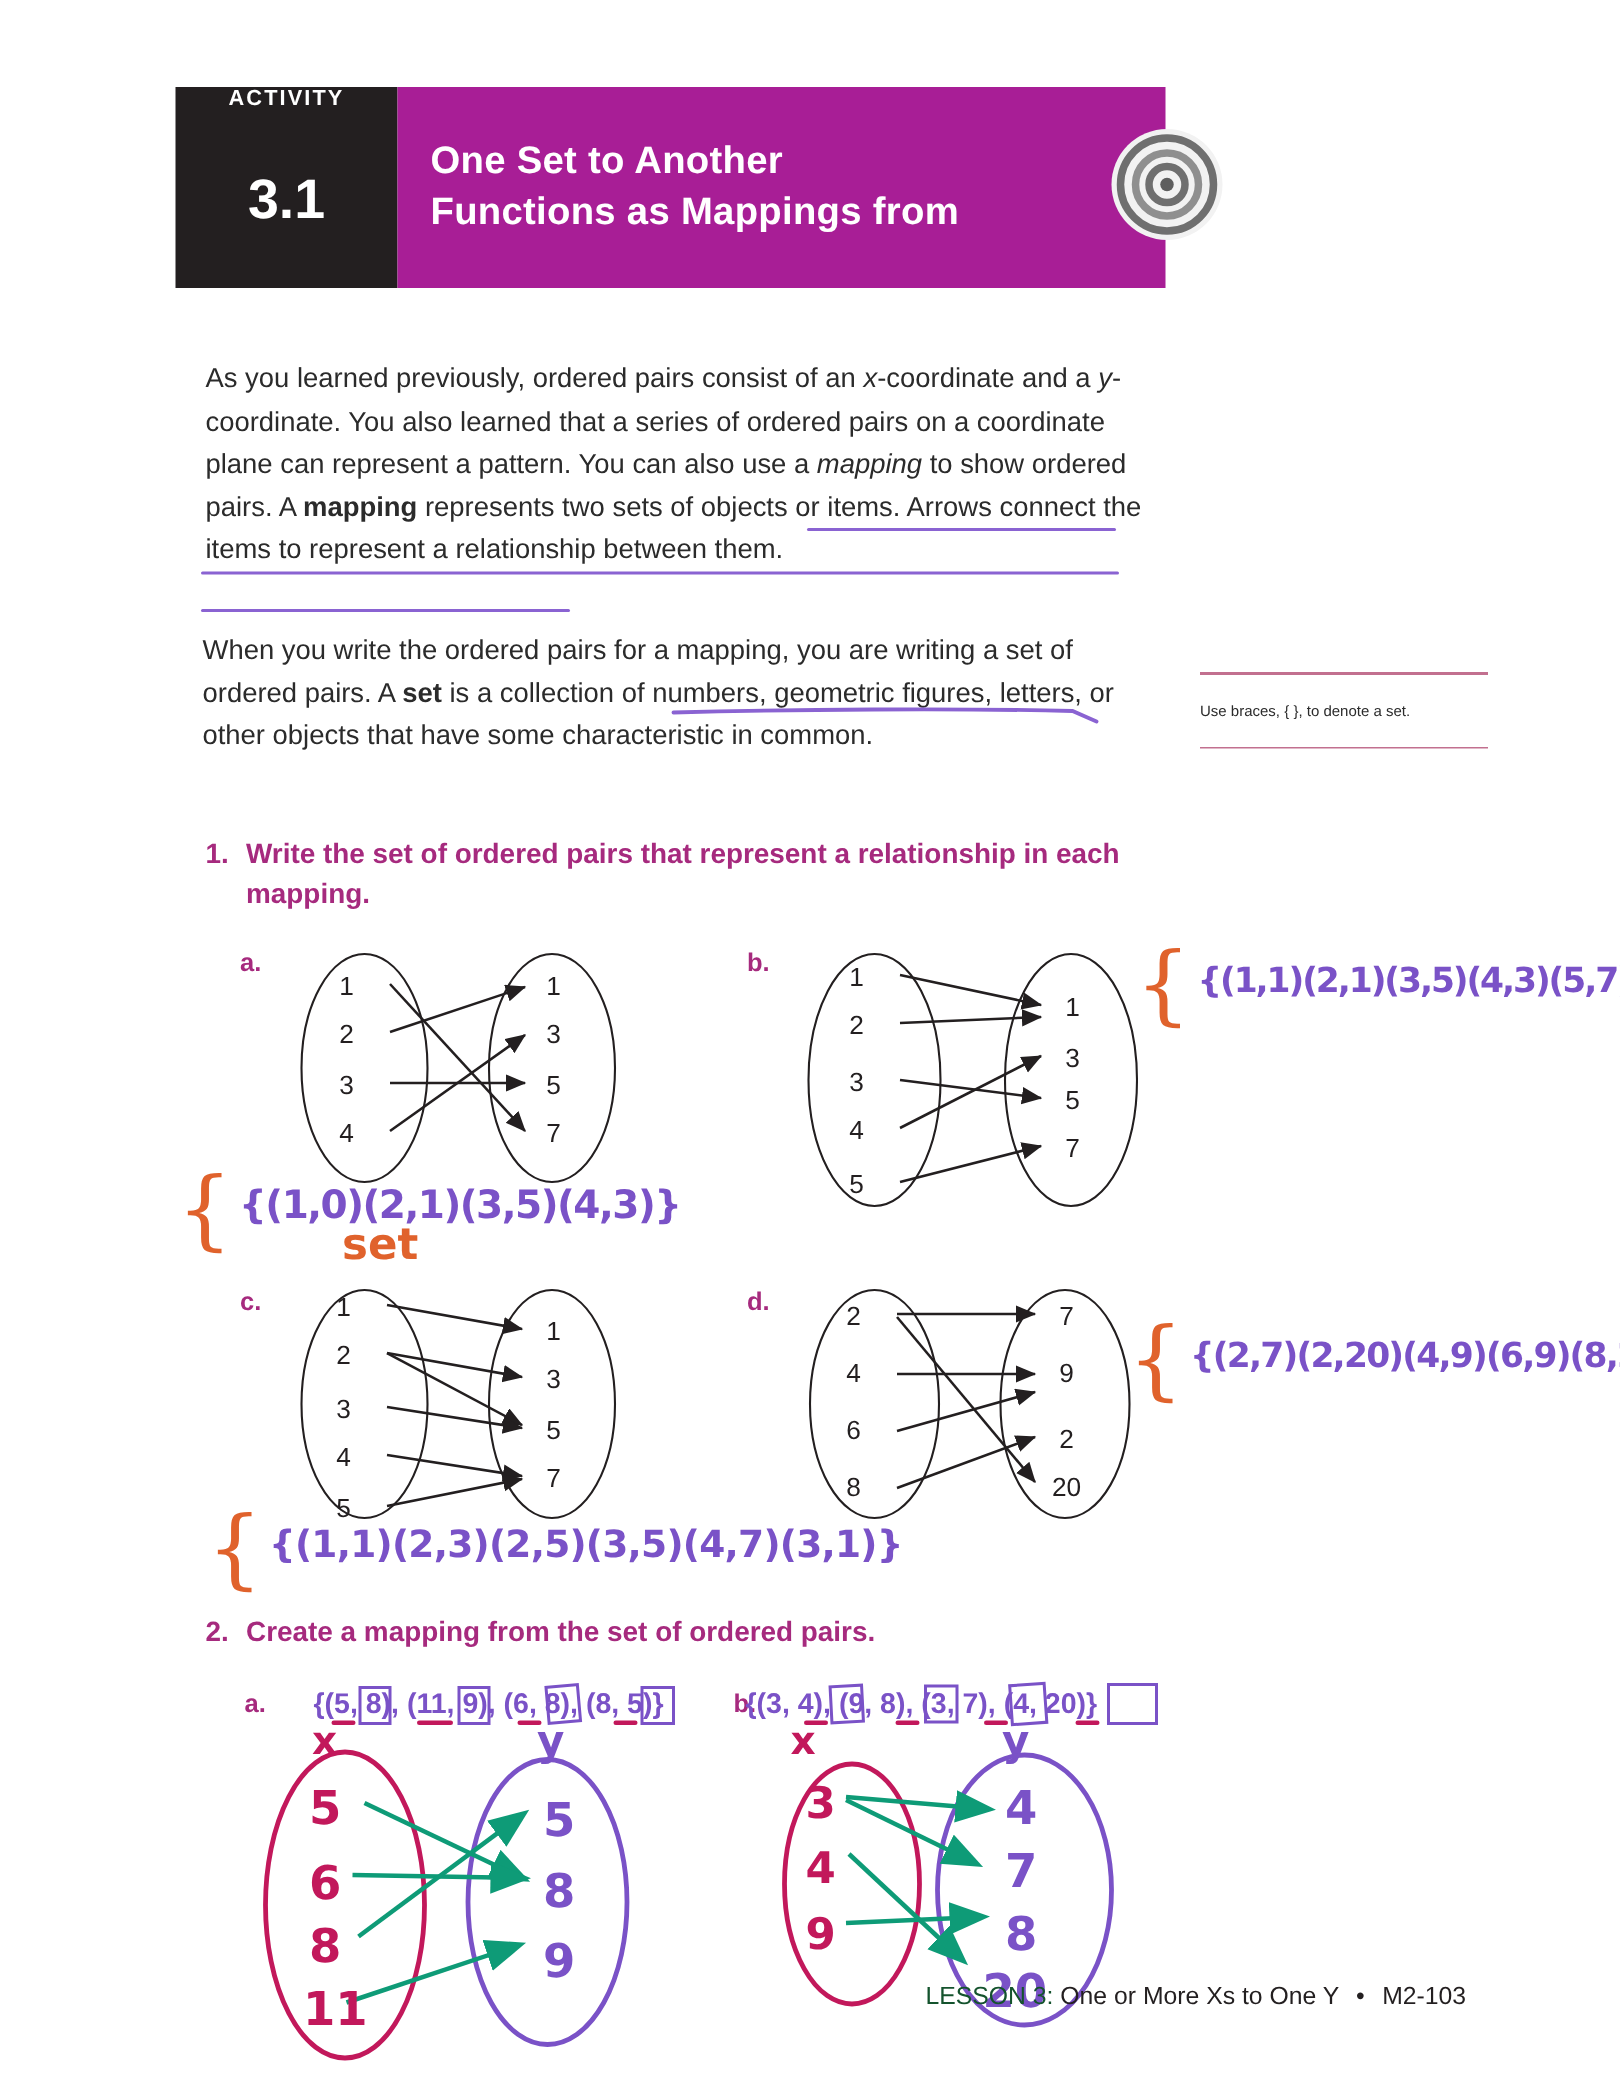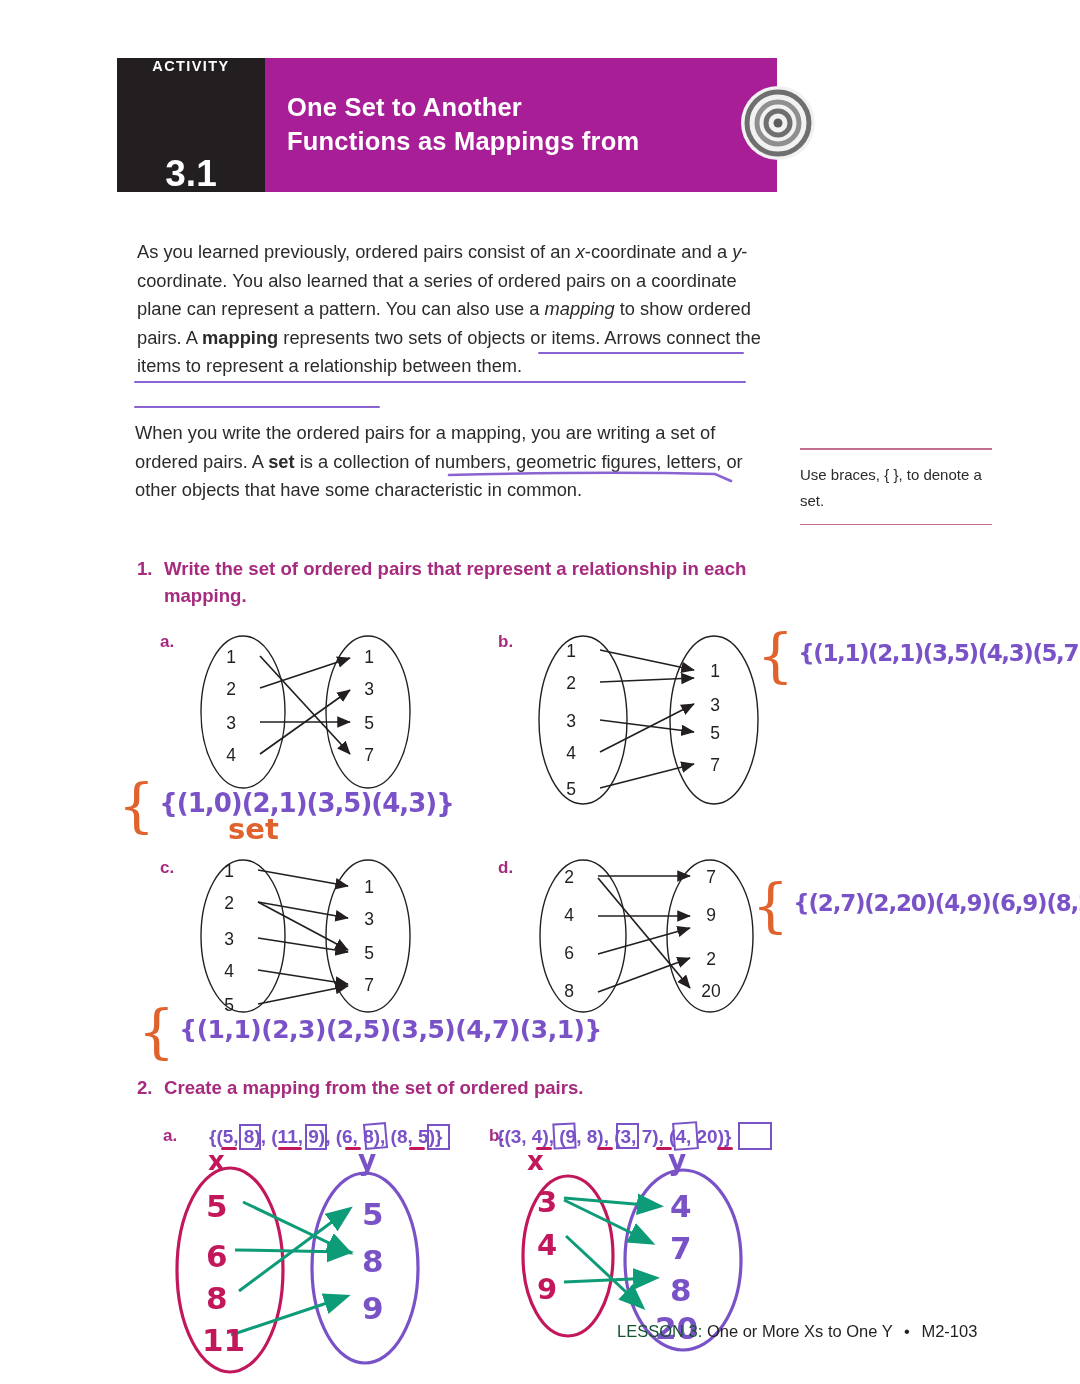--- a/index.html
+++ b/index.html
@@ -12,21 +12,21 @@
     color:#231f20;
     position:relative;
     overflow:hidden;
   }
   .page { position:relative; width:1080px; height:1384px; }
 
   
   .banner { position:absolute; left:117px; top:58px; display:flex; height:134px; }
   .banner-activity {
     width:148px; background:#231f20; color:#ffffff;
-    display:flex; flex-direction:column; align-items:center; justify-content:space-between;
+    display:flex; flex-direction:column; align-items:center; justify-content:flex-start;gap:39px;
   }
   .banner-activity .act-word { font-size:14.5px; letter-spacing:1.4px; font-weight:700; margin-bottom:1px; }
   .banner-activity .act-num { font-size:37px; font-weight:700; line-height:1; }
   .banner-title {
     width:512px; background:#ab1f8f; background:#a81e96; color:#ffffff;
     display:flex; align-items:center; padding:0 22px;
     font-size:25.5px; font-weight:700; line-height:1.32; letter-spacing:.2px;
   }
   .target-icon { position:absolute; left:740px; top:85px; width:76px; height:76px; }
 
@@ -35,21 +35,21 @@
   .para em { font-style:italic; }
   .para b { font-weight:700; }
   .p1 { left:137px; top:238px; }
   .p2 { left:135px; top:419px; }
 
   .uline { position:absolute; background:#8a63d2; height:2px; border-radius:2px; }
 
   
   .sidenote { position:absolute; left:800px; top:448px; width:192px; }
   .sidenote .rule { height:1.5px; background:#c2708f; }
-  .sidenote .txt { font-size:15px; line-height:26px; color:#2b2b2b; padding:12px 0 10px; }
+  .sidenote .txt { font-size:10px; line-height:26px; color:#2b2b2b; padding:12px 0 10px; }
 
   
   .prompt { position:absolute; color:#a62a7e; font-weight:700; font-size:18.6px; line-height:27px; }
   .prompt .num { position:absolute; left:0; top:0; }
   .prompt .body { display:block; margin-left:27px; }
 
   
   .map { position:absolute; }
   .map .letter { position:absolute; left:0; top:0; font-weight:700; font-size:17px; color:#a62a7e; }
   .map svg { position:absolute; left:30px; top:0; }

